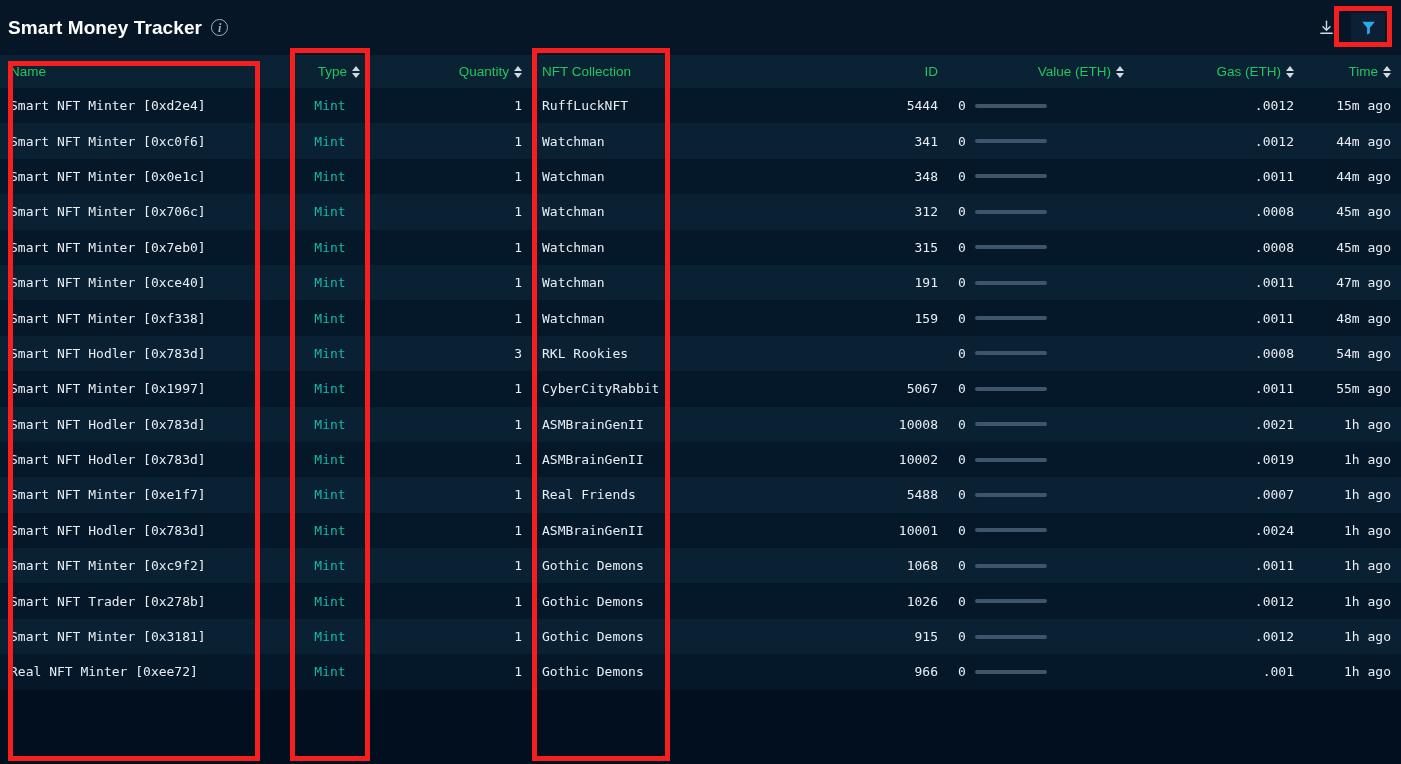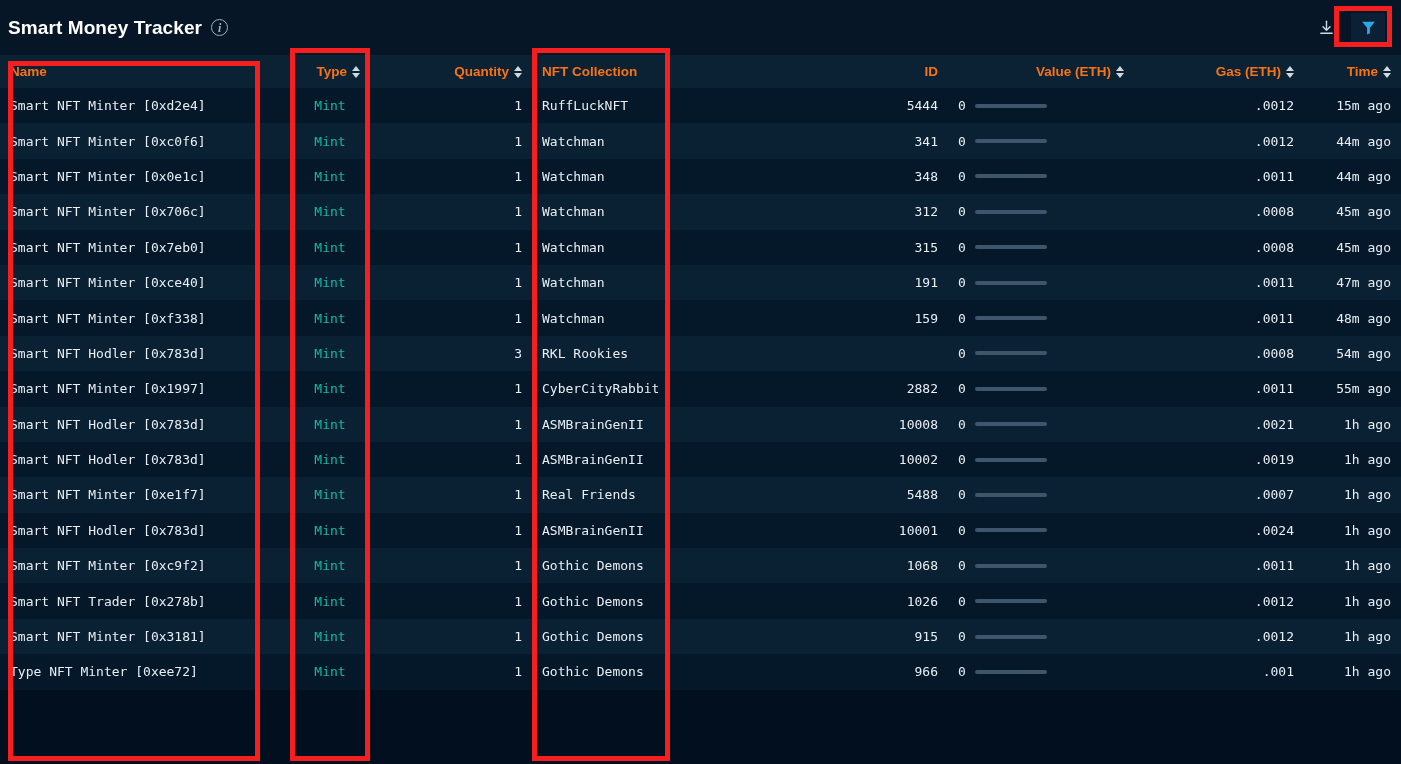--- a/index.html
+++ b/index.html
@@ -70,23 +70,23 @@
   .icon-btn.filter-btn { background: #0b2034; border-radius: 2px; }
 
   
   table {
     border-collapse: collapse;
     width: 1401px;
     table-layout: fixed;
   }
   thead th {
     background: #0a2233;
-    color: #f97316;
+    color: #22c55e;
     font-size: 13.5px;
-    font-weight: bold;
+    font-weight: normal;
     height: 33px;
     padding: 0 10px;
     box-sizing: border-box;
     white-space: nowrap;
     vertical-align: middle;
   }
   th.left  { text-align: left; }
   th.right { text-align: right; }
   .th-inner {
     display: inline-flex;
@@ -366,21 +366,21 @@
           </div>
         </td>
         <td class="right">.0008</td>
         <td class="right">54m ago</td>
       </tr>
       <tr>
         <td class="left">Smart NFT Minter [0x1997]</td>
         <td class="mint">Mint</td>
         <td class="right">1</td>
         <td class="left">CyberCityRabbit</td>
-        <td class="right">2882</td>
+        <td class="right">5067</td>
         <td class="left">
           <div class="value-cell">
             <span class="value-num">0</span>
             <div class="value-bar"></div>
           </div>
         </td>
         <td class="right">.0011</td>
         <td class="right">55m ago</td>
       </tr>
       <tr>
@@ -482,21 +482,21 @@
         <td class="left">
           <div class="value-cell">
             <span class="value-num">0</span>
             <div class="value-bar"></div>
           </div>
         </td>
         <td class="right">.0012</td>
         <td class="right">1h ago</td>
       </tr>
       <tr>
-        <td class="left">Type NFT Minter [0xee72]</td>
+        <td class="left">Real NFT Minter [0xee72]</td>
         <td class="mint">Mint</td>
         <td class="right">1</td>
         <td class="left">Gothic Demons</td>
         <td class="right">966</td>
         <td class="left">
           <div class="value-cell">
             <span class="value-num">0</span>
             <div class="value-bar"></div>
           </div>
         </td>

